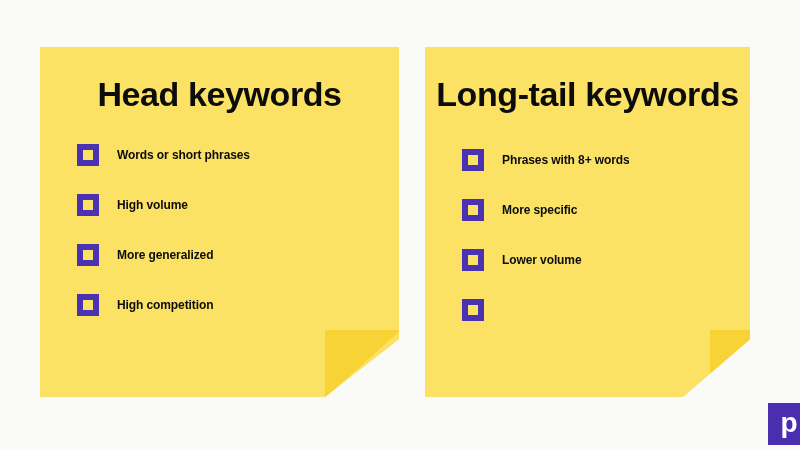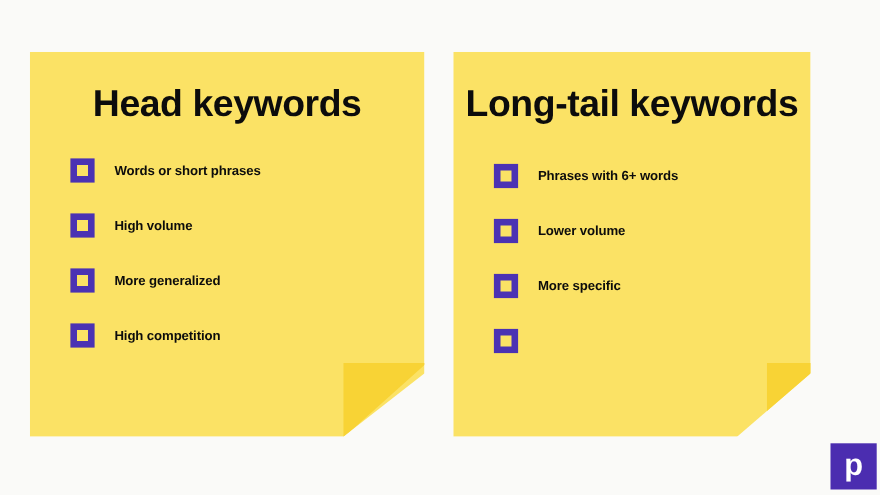--- a/index.html
+++ b/index.html
@@ -11,20 +11,21 @@
     height: 450px;
     background: #FAFAF8;
     font-family: "Liberation Sans", sans-serif;
     overflow: hidden;
     position: relative;
   }
 
   .stage {
     position: absolute;
     inset: 0;
+    margin-left: 13px;
   }
 
   
   .card {
     position: absolute;
     background: #FBE265;
     
     clip-path: polygon(0 0, 100% 0, 100% 83.5%, 79.4% 100%, 0 100%);
   }
   .card--left {
@@ -161,29 +162,29 @@
     <div class="card-fold"></div>
   </div>
 
   <div class="card card--right">
     <div class="card-body">
       <div class="card-title">Long-tail keywords</div>
 
       <ul class="checklist">
         <li class="check-item">
           <span class="checkbox"></span>
-          <span class="check-label">Phrases with 6+ words</span>
+          <span class="check-label">Phrases with 8+ words</span>
+        </li>
+        <li class="check-item">
+          <span class="checkbox"></span>
+          <span class="check-label">More specific</span>
         </li>
         <li class="check-item">
           <span class="checkbox"></span>
           <span class="check-label">Lower volume</span>
-        </li>
-        <li class="check-item">
-          <span class="checkbox"></span>
-          <span class="check-label">More specific</span>
         </li>
         <li class="check-item">
           <span class="checkbox"></span>
         </li>
       </ul>
     </div>
     <div class="card-fold"></div>
   </div>
 
   <div class="logo">

